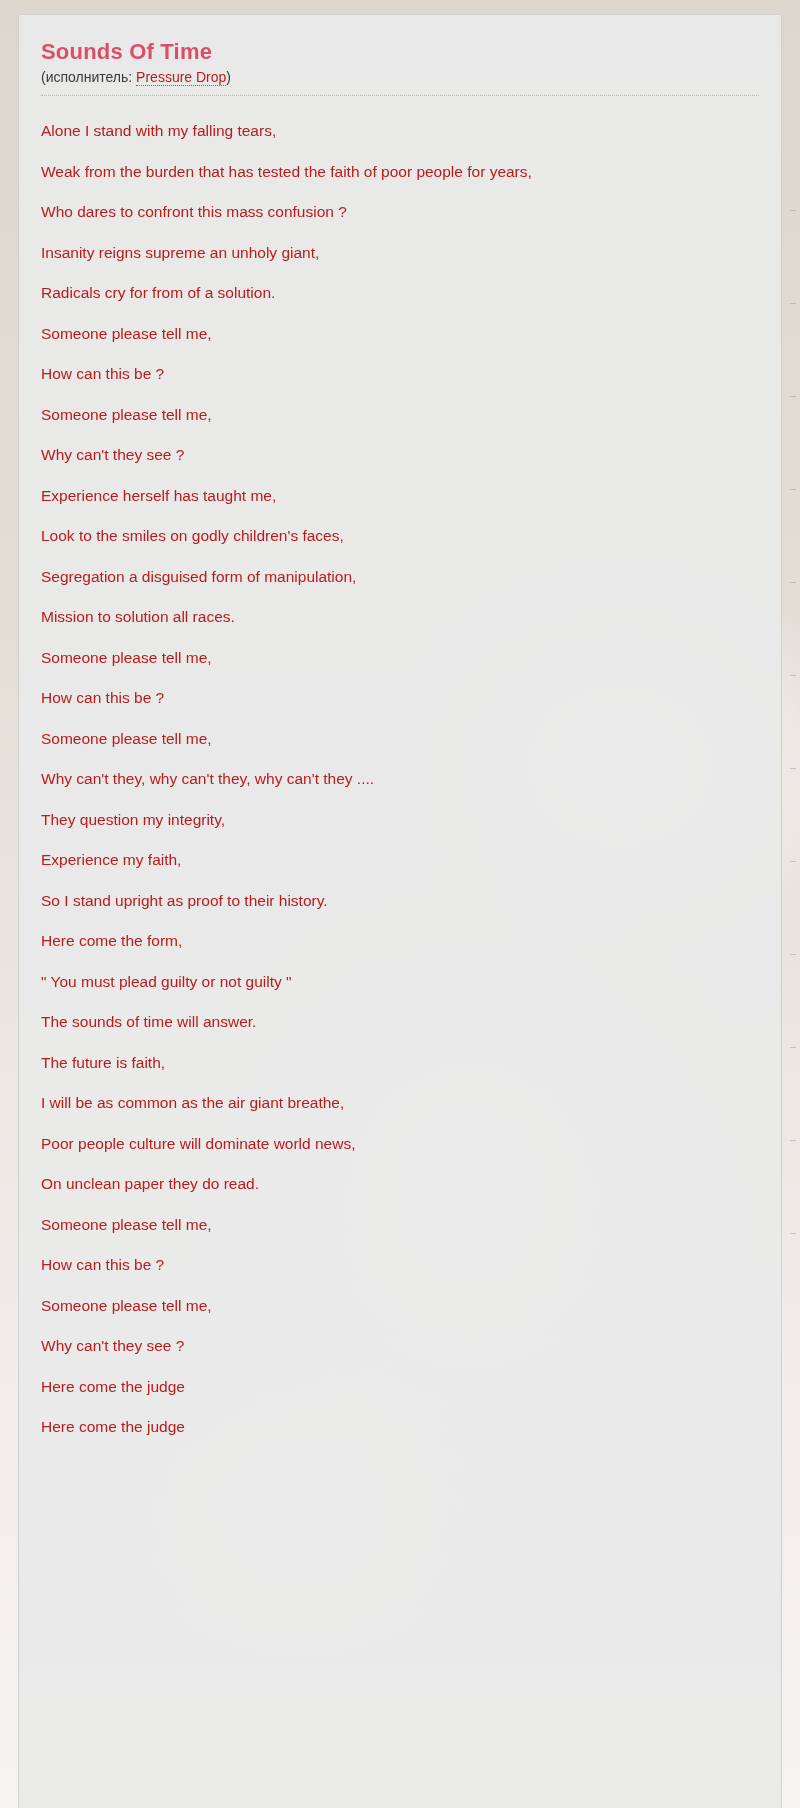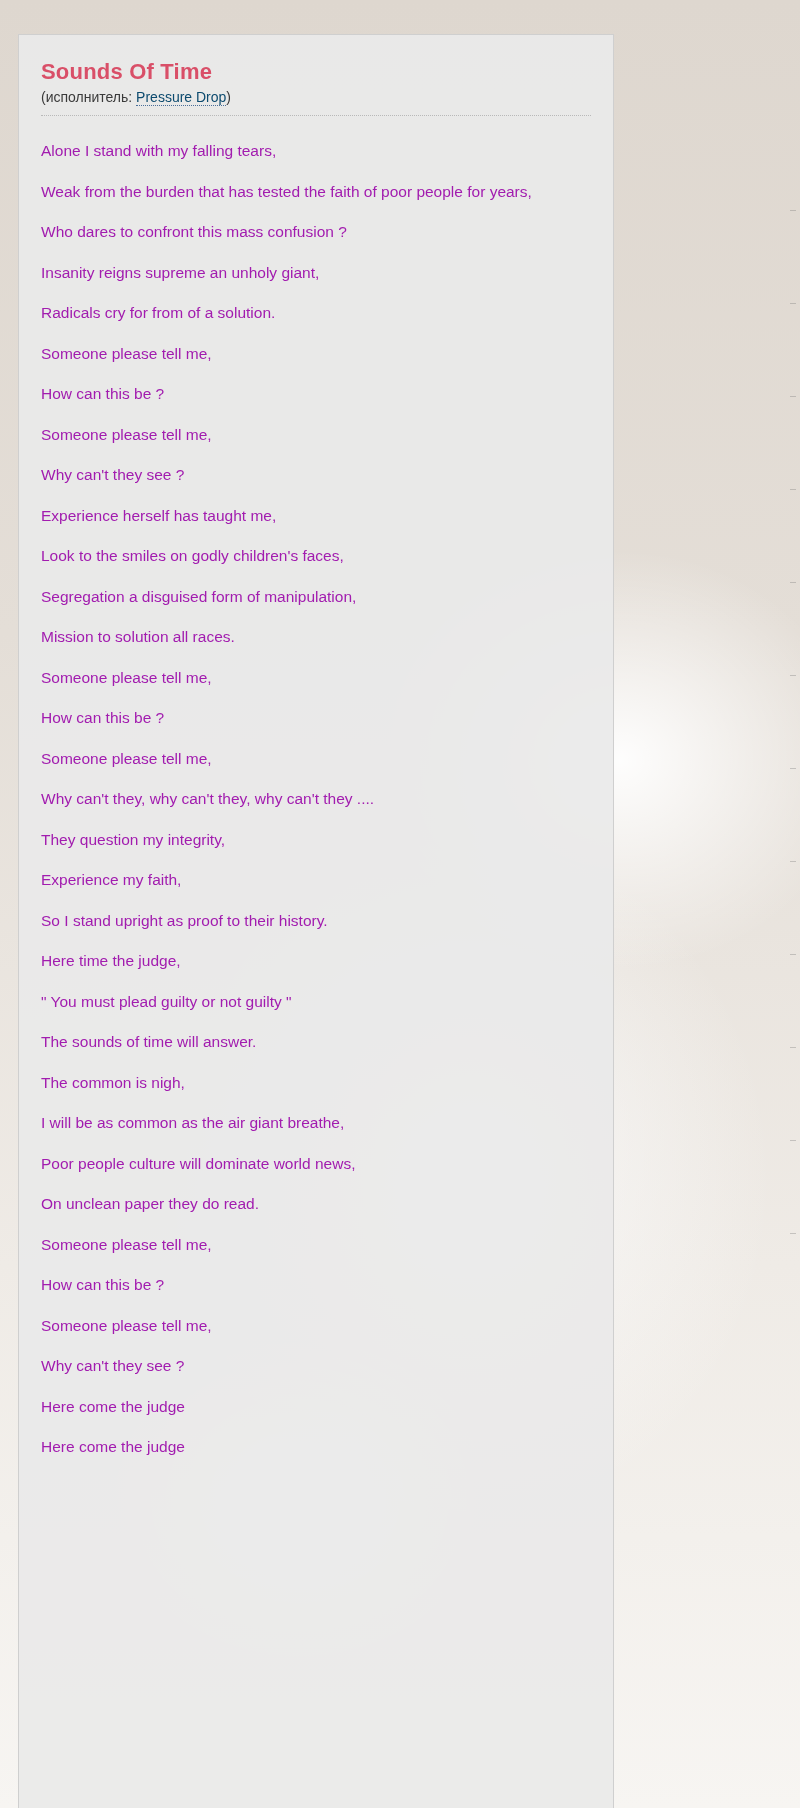--- a/index.html
+++ b/index.html
@@ -21,58 +21,57 @@
     background:
       radial-gradient(ellipse 340px 300px at 620px 760px, rgba(255,255,255,0.95) 0%, rgba(255,255,255,0.0) 70%),
       radial-gradient(ellipse 420px 480px at 470px 1180px, rgba(250,250,250,0.9) 0%, rgba(250,250,250,0.0) 72%),
       radial-gradient(ellipse 260px 220px at 300px 1500px, rgba(255,255,255,0.7) 0%, rgba(255,255,255,0.0) 75%),
       linear-gradient(180deg, #ded7cf 0%, #e4ded7 35%, #efebe6 70%, #f7f5f2 100%);
   }
   .page {
     position: absolute;
     left: 18px;
     top: 14px;
-    width: 596px;
+    width: 764px;
     bottom: 0;
     background: rgba(233,233,233,0.93);
     border-left: 1px solid #cfcfcf;
     border-right: 1px solid #cfcfcf;
     border-top: 1px solid #cfcfcf;
     box-sizing: border-box;
     padding: 24px 22px 0 22px;
-    margin-top: 20px;
   }
   .song-title {
     color: #d94f68;
     font-size: 22px;
     font-weight: bold;
     margin: 0 0 4px 0;
     letter-spacing: 0.2px;
   }
   .artist-line {
     font-size: 14px;
     color: #3a3a3a;
     margin: 0 0 14px 0;
     border-bottom: 1px dotted #b9b9b9;
     padding-bottom: 10px;
   }
   .artist-link {
-    color: #0c4a6e;
+    color: #b91c1c;
     text-decoration: none;
     border-bottom: 1px dotted #4a6f9a;
     cursor: pointer;
   }
   .lyrics {
     margin: 0;
     padding: 0;
     list-style: none;
   }
   .lyric-line {
     font-size: 15.5px;
-    color: #a21caf;
+    color: #b91c1c;
     line-height: 1.0;
     padding: 13px 0 12px 0;
     white-space: nowrap;
   }
   
   .edge-marks {
     position: absolute;
     right: 4px;
     top: 210px;
     width: 6px;
@@ -114,24 +113,24 @@
       <div class="lyric-line">Look to the smiles on godly children's faces,</div>
       <div class="lyric-line">Segregation a disguised form of manipulation,</div>
       <div class="lyric-line">Mission to solution all races.</div>
       <div class="lyric-line">Someone please tell me,</div>
       <div class="lyric-line">How can this be ?</div>
       <div class="lyric-line">Someone please tell me,</div>
       <div class="lyric-line">Why can't they, why can't they, why can't they ....</div>
       <div class="lyric-line">They question my integrity,</div>
       <div class="lyric-line">Experience my faith,</div>
       <div class="lyric-line">So I stand upright as proof to their history.</div>
-      <div class="lyric-line">Here time the judge,</div>
+      <div class="lyric-line">Here come the form,</div>
       <div class="lyric-line">" You must plead guilty or not guilty "</div>
       <div class="lyric-line">The sounds of time will answer.</div>
-      <div class="lyric-line">The common is nigh,</div>
+      <div class="lyric-line">The future is faith,</div>
       <div class="lyric-line">I will be as common as the air giant breathe,</div>
       <div class="lyric-line">Poor people culture will dominate world news,</div>
       <div class="lyric-line">On unclean paper they do read.</div>
       <div class="lyric-line">Someone please tell me,</div>
       <div class="lyric-line">How can this be ?</div>
       <div class="lyric-line">Someone please tell me,</div>
       <div class="lyric-line">Why can't they see ?</div>
       <div class="lyric-line">Here come the judge</div>
       <div class="lyric-line">Here come the judge</div>
     </div>

